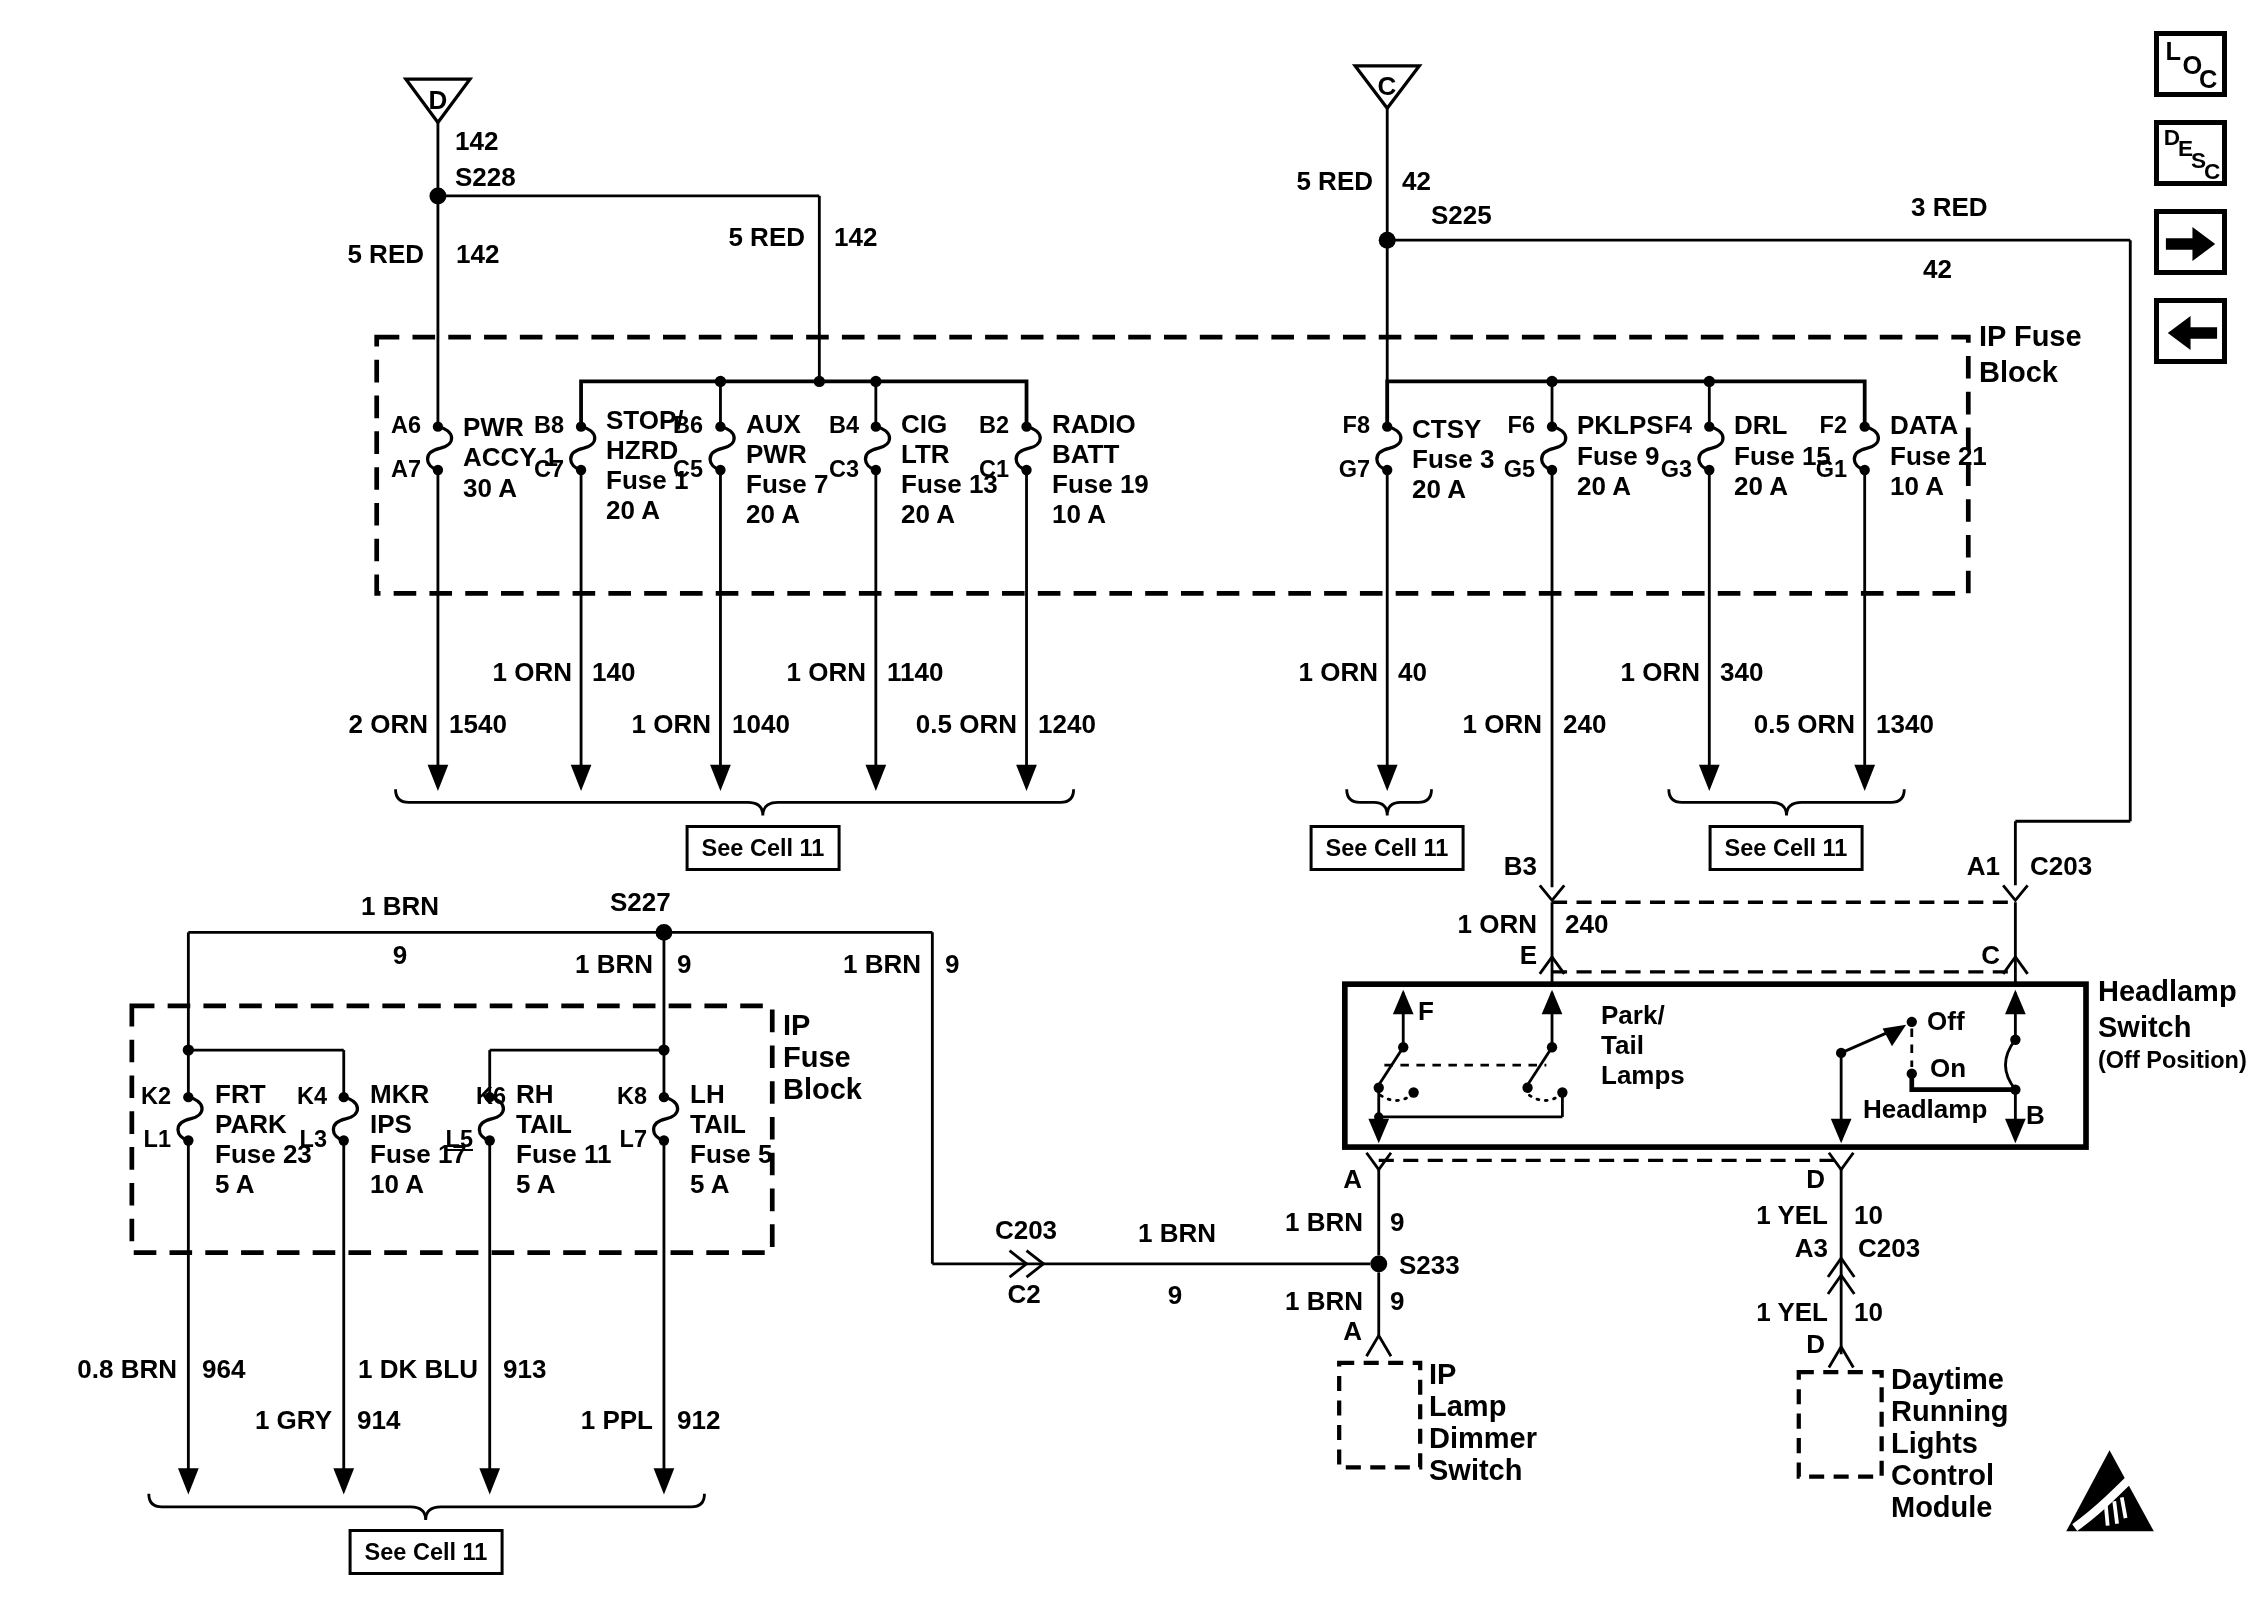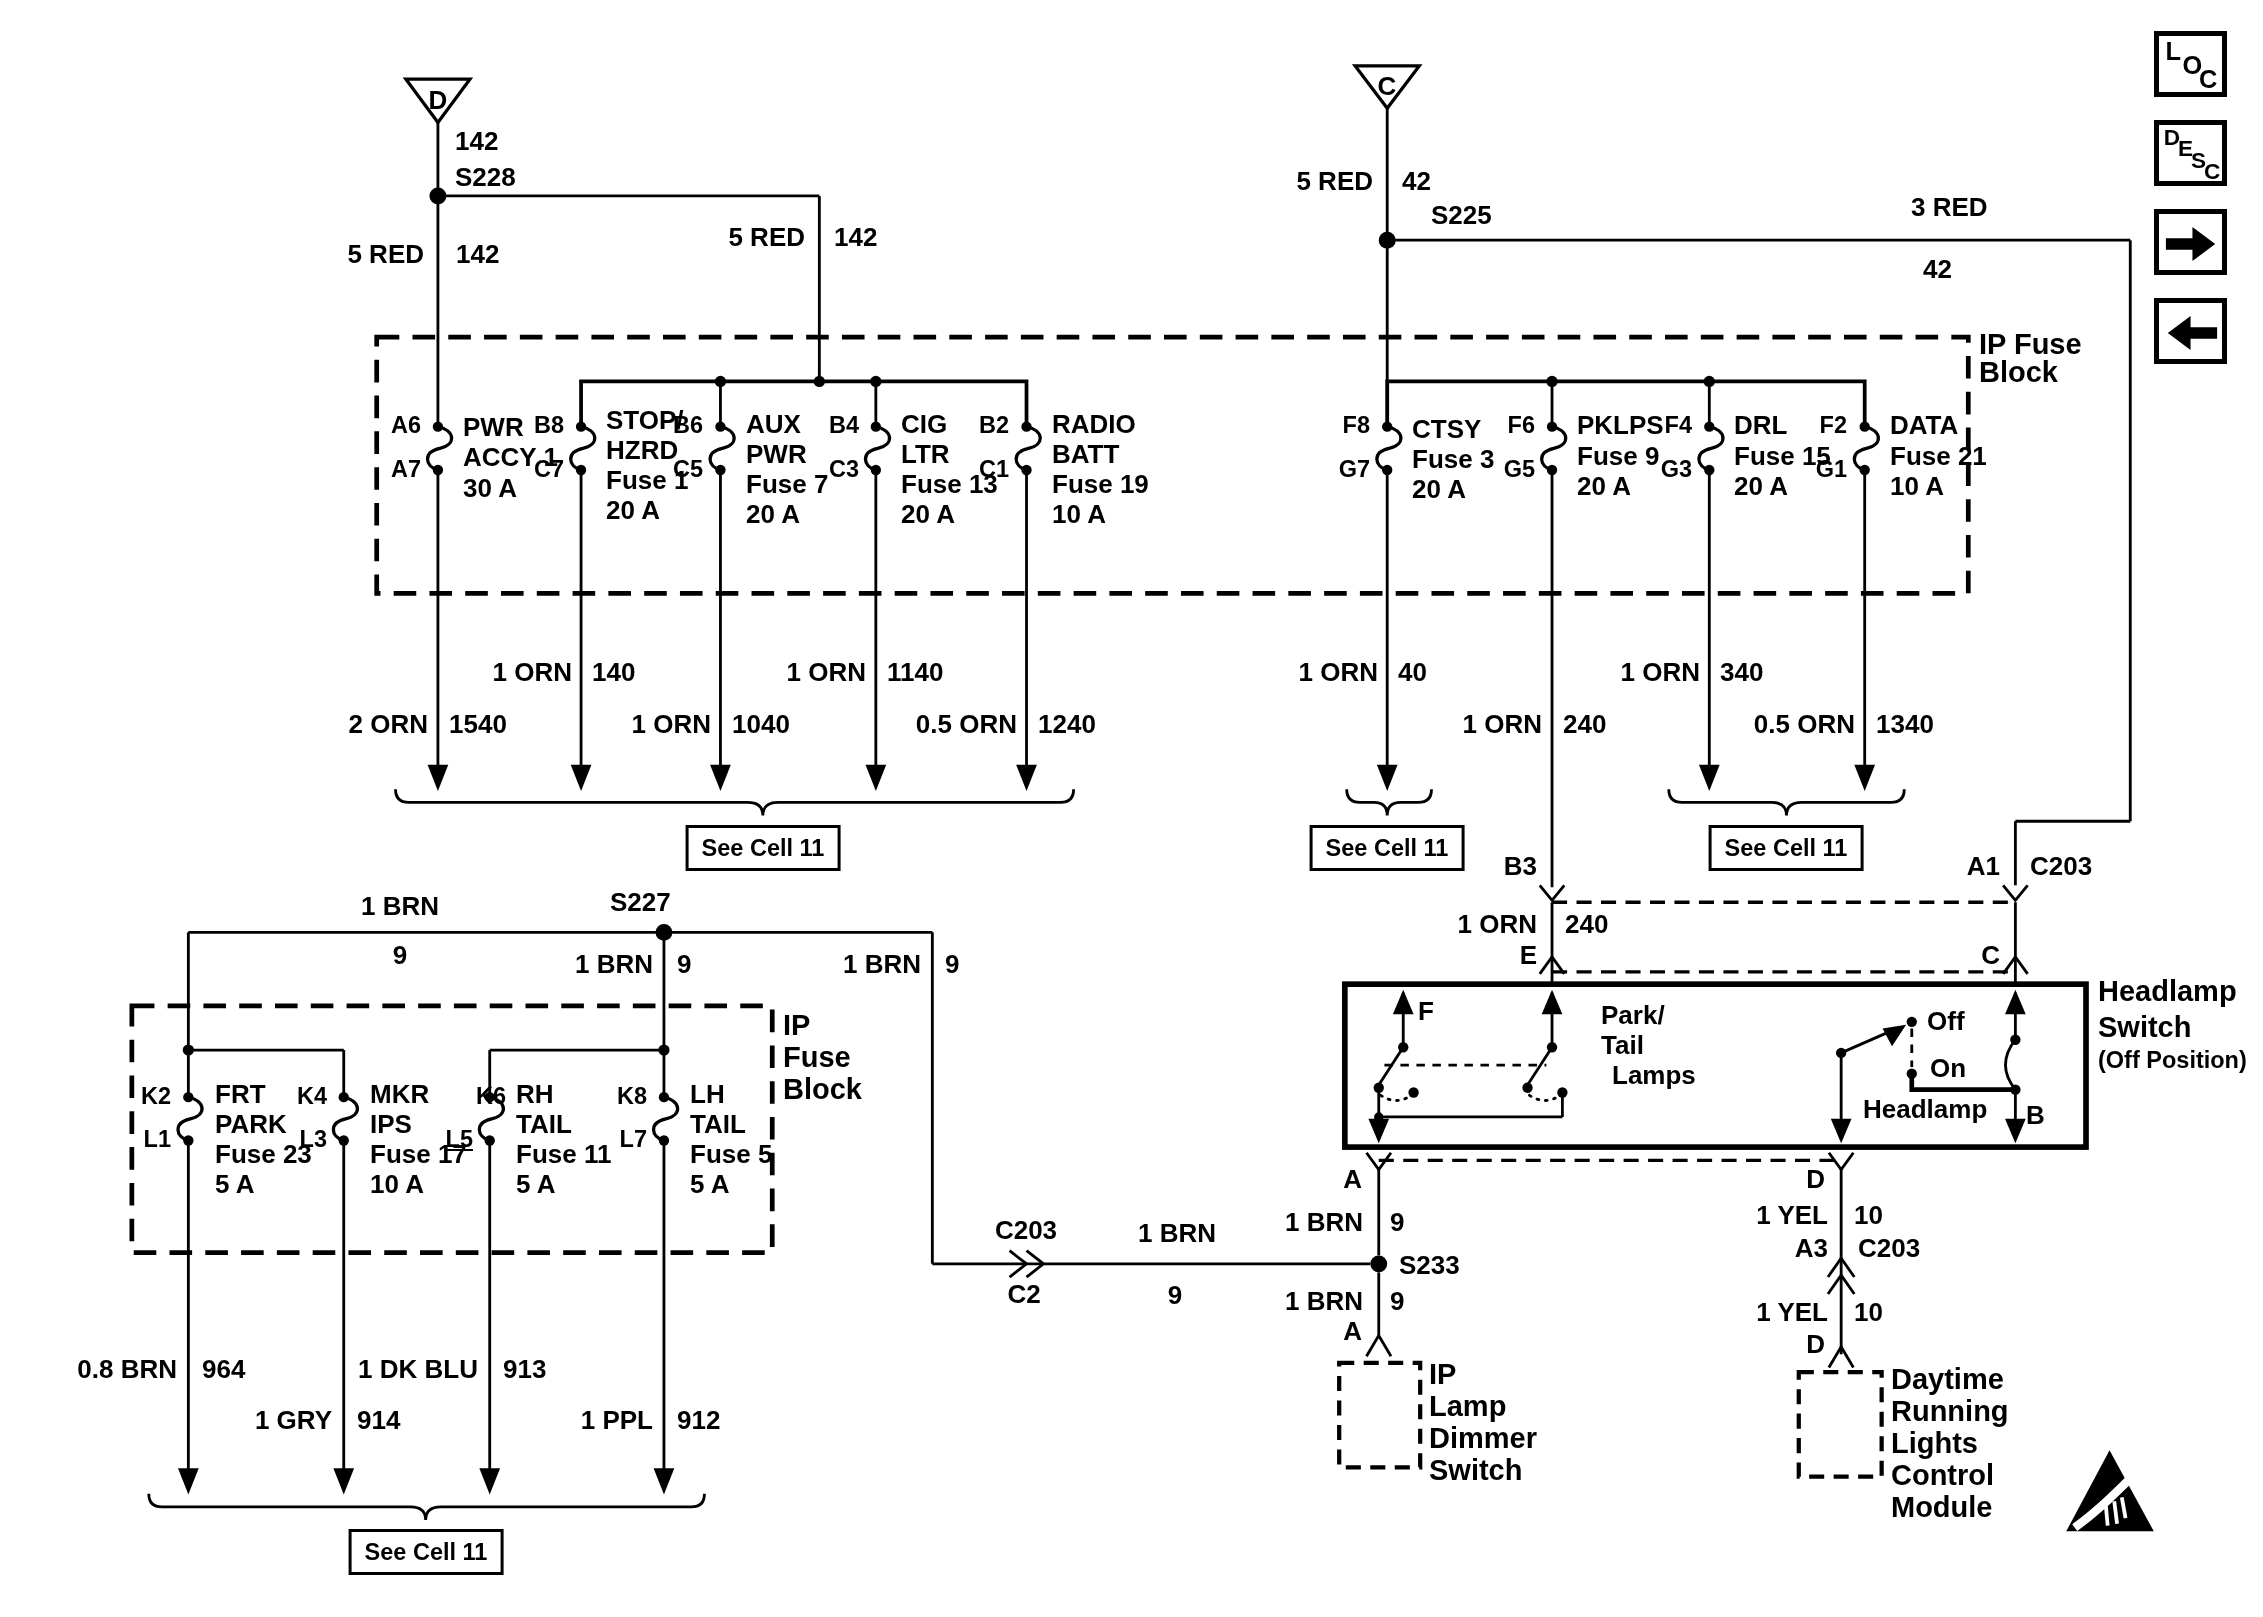--- a/index.html
+++ b/index.html
@@ -336,21 +336,21 @@
       <div class="lbl e" style="left: 424px; top: 241px;">5 RED</div>
       <div class="lbl" style="left: 456px; top: 241px;">142</div>
       <div class="lbl e" style="left: 805px; top: 224px;">5 RED</div>
       <div class="lbl" style="left: 834px; top: 224px;">142</div>
       <div class="lbl c" style="left: 1387px; top: 73px;">C</div>
       <div class="lbl e" style="left: 1373px; top: 168px;">5 RED</div>
       <div class="lbl" style="left: 1402px; top: 168px;">42</div>
       <div class="lbl" style="left: 1407px; top: 202px; margin-left: 24px;">S225</div>
       <div class="lbl" style="left: 1911px; top: 194px;">3 RED</div>
       <div class="lbl" style="left: 1923px; top: 256px;">42</div>
-      <div class="lbl lg" style="left: 1979px; top: 322px; margin-top: 8px;">IP Fuse</div>
+      <div class="lbl lg" style="left: 1979px; top: 322px;">IP Fuse</div>
       <div class="lbl lg" style="left: 1979px; top: 358px;">Block</div>
       <div class="lbl e sm" style="left: 421px; top: 414px;">A6</div>
       <div class="lbl e sm" style="left: 421px; top: 458px;">A7</div>
       <div class="lbl" style="left: 463px; top: 414px;">PWR</div>
       <div class="lbl" style="left: 463px; top: 444px;">ACCY 1</div>
       <div class="lbl" style="left: 463px; top: 475px;">30 A</div>
       <div class="lbl e sm" style="left: 564px; top: 414px;">B8</div>
       <div class="lbl e sm" style="left: 564px; top: 458px;">C7</div>
       <div class="lbl" style="left: 606px; top: 407px;">STOP/</div>
       <div class="lbl" style="left: 606px; top: 437px;">HZRD</div>
@@ -418,21 +418,21 @@
       <div class="lbl e" style="left: 1537px; top: 911px;">1 ORN</div>
       <div class="lbl" style="left: 1565px; top: 911px;">240</div>
       <div class="lbl e" style="left: 1537px; top: 942px;">E</div>
       <div class="lbl e" style="left: 2000px; top: 942px;">C</div>
       <div class="lbl lg" style="left: 2098px; top: 977px;">Headlamp</div>
       <div class="lbl lg" style="left: 2098px; top: 1013px;">Switch</div>
       <div class="lbl sm" style="left: 2098px; top: 1049px;">(Off Position)</div>
       <div class="lbl" style="left: 1418px; top: 998px;">F</div>
       <div class="lbl" style="left: 1601px; top: 1002px;">Park/</div>
       <div class="lbl" style="left: 1601px; top: 1032px;">Tail</div>
-      <div class="lbl" style="left: 1601px; top: 1062px; margin-left: 11px;">Lamps</div>
+      <div class="lbl" style="left: 1601px; top: 1062px;">Lamps</div>
       <div class="lbl" style="left: 1927px; top: 1008px;">Off</div>
       <div class="lbl" style="left: 1930px; top: 1055px;">On</div>
       <div class="lbl" style="left: 1863px; top: 1096px;">Headlamp</div>
       <div class="lbl" style="left: 2026px; top: 1102px;">B</div>
       <div class="lbl e" style="left: 1362px; top: 1166px;">A</div>
       <div class="lbl e" style="left: 1825px; top: 1166px;">D</div>
       <div class="lbl e" style="left: 1363px; top: 1209px;">1 BRN</div>
       <div class="lbl" style="left: 1390px; top: 1209px;">9</div>
       <div class="lbl" style="left: 1399px; top: 1252px;">S233</div>
       <div class="lbl e" style="left: 1363px; top: 1288px;">1 BRN</div>

